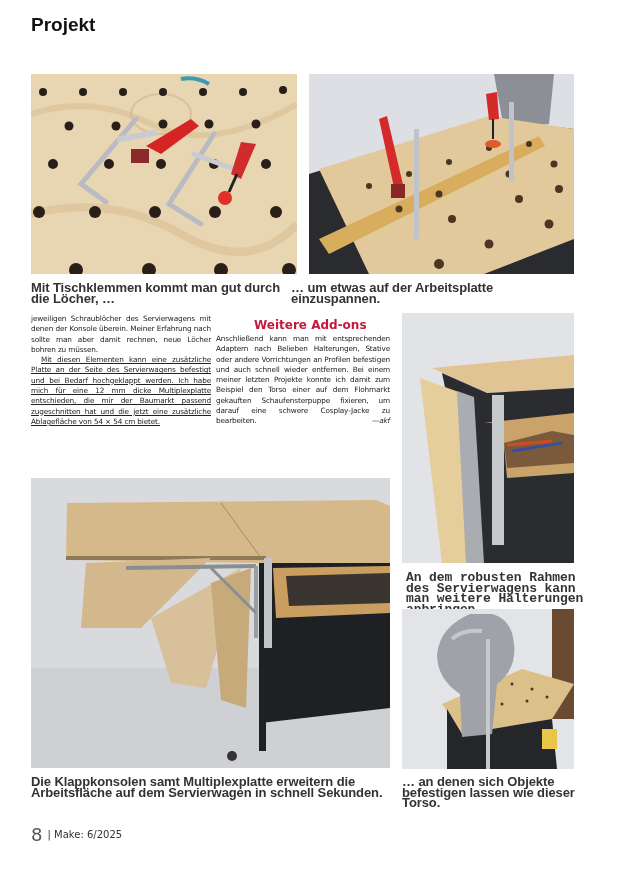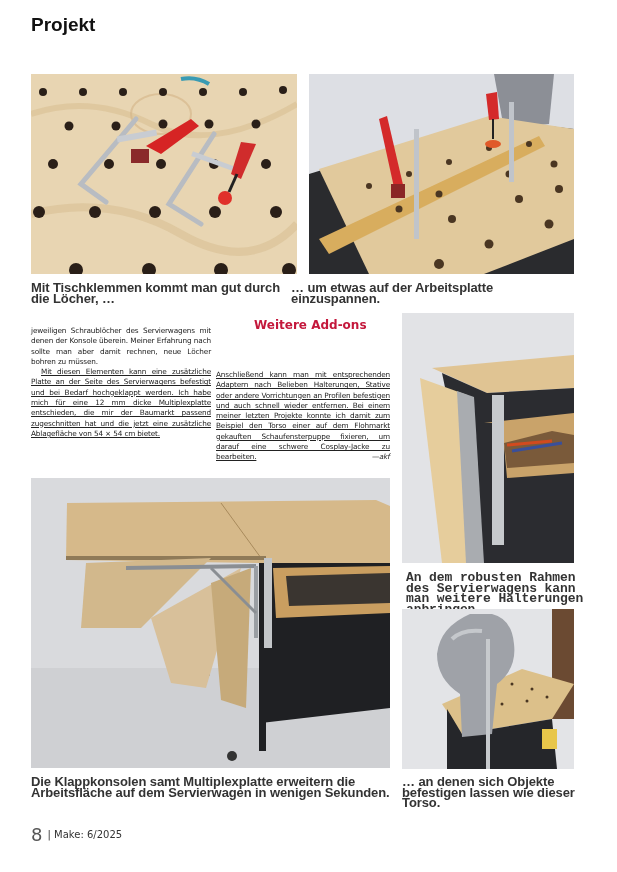--- a/index.html
+++ b/index.html
@@ -1,20 +1,20 @@
 <!DOCTYPE html>
 <html><head>
 <meta charset="utf-8">
 <style>
   html, body { margin:0; padding:0; background:#ffffff; }
   body { width:617px; height:872px; position:relative; overflow:hidden; font-family:"DejaVu Sans", sans-serif; color:#1a1a1a; }
   .section-label { position:absolute; left:31px; top:14px; font-family:"Liberation Sans", sans-serif; font-weight:bold; font-size:19px; color:#111; }
   .photo { position:absolute; overflow:hidden; background:#ddd; }
   .caption { position:absolute; font-family:"Liberation Sans", sans-serif; font-weight:bold; font-size:13px; line-height:10.5px; color:#333; letter-spacing:-0.1px; }
-  .body-text { position:absolute; font-family:"DejaVu Sans", sans-serif; font-size:7.3px; line-height:10.3px; color:#222; text-align:justify; letter-spacing:-0.15px;margin-top:12px; }
+  .body-text { position:absolute; font-family:"DejaVu Sans", sans-serif; font-size:7.3px; line-height:10.3px; color:#222; text-align:justify; letter-spacing:-0.15px; }
   .body-text p { margin:0; }
   .body-text p.indent { text-indent:10px;text-decoration:underline; }
   .heading { position:absolute; left:254px; top:318px; font-family:"DejaVu Sans", sans-serif; font-weight:bold; font-size:12px; color:#c4183c; }
   .sig { font-style:italic; float:right; }
   .footer { position:absolute; left:31px; top:824px; font-family:"DejaVu Sans", sans-serif; color:#333; }
   .page-num { font-size:18px; color:#555; vertical-align:middle; }
   .mag { font-size:10px; vertical-align:middle; }
   svg { display:block; }
 </style>
 </head>
@@ -109,21 +109,21 @@
 </div>
 <div class="caption" style="left:291px;top:283px;width:265px;">… um etwas auf der Arbeitsplatte einzuspannen.</div>
 
 <div class="body-text" style="left:31px;top:314px;width:180px;">
   <p>jeweiligen Schraublöcher des Servierwagens mit denen der Konsole überein. Meiner Erfahrung nach sollte man aber damit rechnen, neue Löcher bohren zu müssen.</p>
   <p class="indent">Mit diesen Elementen kann eine zusätzliche Platte an der Seite des Servierwagens befestigt und bei Bedarf hochgeklappt werden. Ich habe mich für eine 12 mm dicke Multiplexplatte entschieden, die mir der Baumarkt passend zugeschnitten hat und die jetzt eine zusätzliche Ablagefläche von 54 × 54 cm bietet.</p>
 </div>
 
 <div class="heading">Weitere Add-ons</div>
 
-<div class="body-text" style="left:216px;top:358px;width:174px;text-decoration:underline;">
+<div class="body-text" style="left:216px;top:334px;width:174px;">
   <p><span>Anschließend kann man mit entsprechenden Adaptern nach Belieben Halterungen, Stative oder andere Vorrichtungen an Profilen befestigen und auch schnell wieder entfernen. Bei einem meiner letzten Projekte konnte ich damit zum Beispiel den Torso einer auf dem Flohmarkt gekauften Schaufensterpuppe fixieren, um darauf eine schwere Cosplay-Jacke zu bearbeiten.</span> <span class="sig">—akf</span></p>
 </div>
 
 <div class="photo" style="left:402px;top:313px;width:172px;height:250px;">
   <svg width="172" height="250" viewBox="0 0 172 250">
     <rect width="172" height="250" fill="#e2e3e6"></rect>
     <path d="M30 55 L172 42 L172 75 L85 80 Z" fill="#e0c493"></path>
     <path d="M40 60 L85 80 L172 75 L172 250 L80 250 Z" fill="#2b2c30"></path>
     <path d="M82 110 L172 100 L172 160 L105 165 L100 110 Z" fill="#c9a36a"></path>
     <path d="M102 130 L150 118 L172 122 L172 150 L105 155 Z" fill="#7a5a3a"></path>
@@ -151,21 +151,21 @@
     <rect x="35" y="78" width="200" height="4" fill="#8f7a58"></rect>
     <path d="M55 85 L180 80 L110 150 L50 150 Z" fill="#d2b88c"></path>
     <path d="M120 140 L210 90 L175 210 L140 205 Z" fill="#d8c09a"></path>
     <path d="M180 105 L220 90 L215 230 L190 222 Z" fill="#c6aa7a"></path>
     <path d="M95 90 L225 88" stroke="#8a8e93" stroke-width="4"></path>
     <path d="M225 88 L225 160" stroke="#9a9ea3" stroke-width="4"></path>
     <path d="M180 90 L225 135" stroke="#8a8e93" stroke-width="3"></path>
     <rect x="233" y="80" width="8" height="90" fill="#c3c6c9"></rect>
   </svg>
 </div>
-<div class="caption" style="left:31px;top:777px;width:360px;">Die Klappkonsolen samt Multiplexplatte erweitern die Arbeitsfläche auf dem Servierwagen in wenigen Sekunden.</div>
+<div class="caption" style="left:31px;top:777px;width:360px;">Die Klappkonsolen samt Multiplexplatte erweitern die Arbeitsfläche auf dem Servierwagen in schnell Sekunden.</div>
 
 <div class="photo" style="left:402px;top:609px;width:172px;height:160px;">
   <svg width="172" height="160" viewBox="0 0 172 160">
     <rect width="172" height="160" fill="#e3e4e7"></rect>
     <rect x="150" y="0" width="22" height="110" fill="#6b4a32"></rect>
     <path d="M40 95 L120 60 L172 75 L150 110 L60 125 Z" fill="#dcc08a"></path>
     <g fill="#4a3622">
         <circle cx="90" cy="80" r="1.5"></circle>
         <circle cx="110" cy="75" r="1.5"></circle>
         <circle cx="130" cy="80" r="1.5"></circle>

